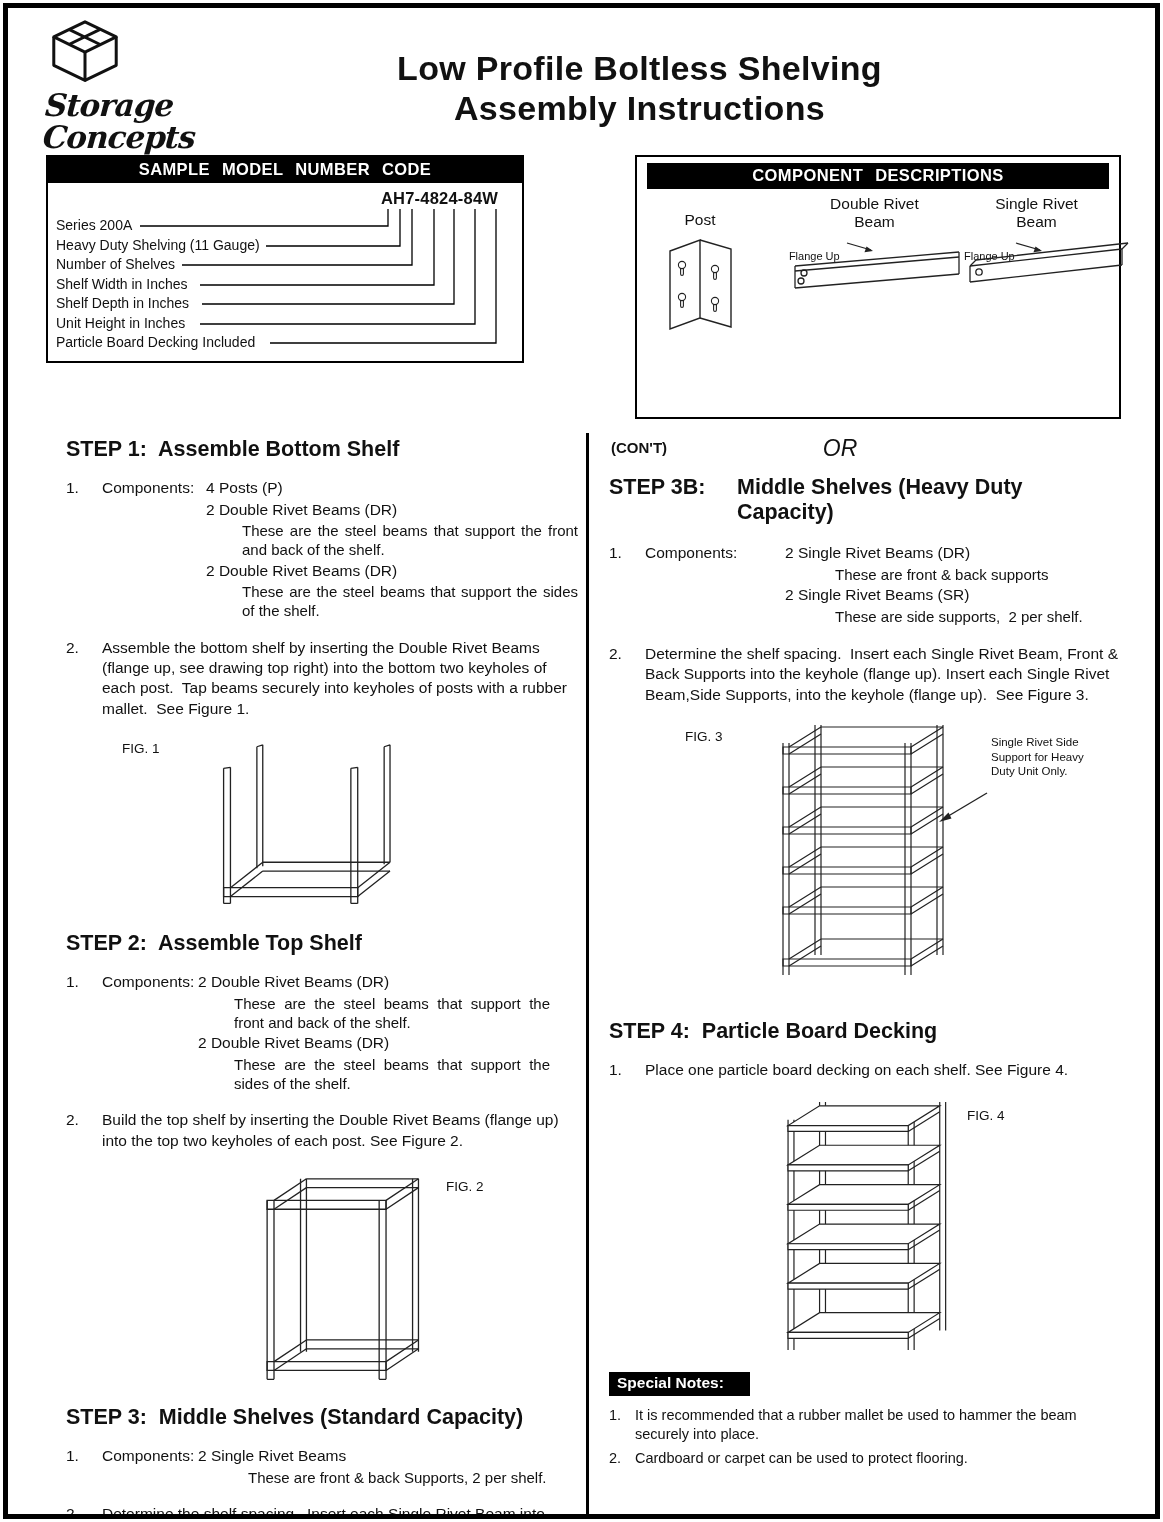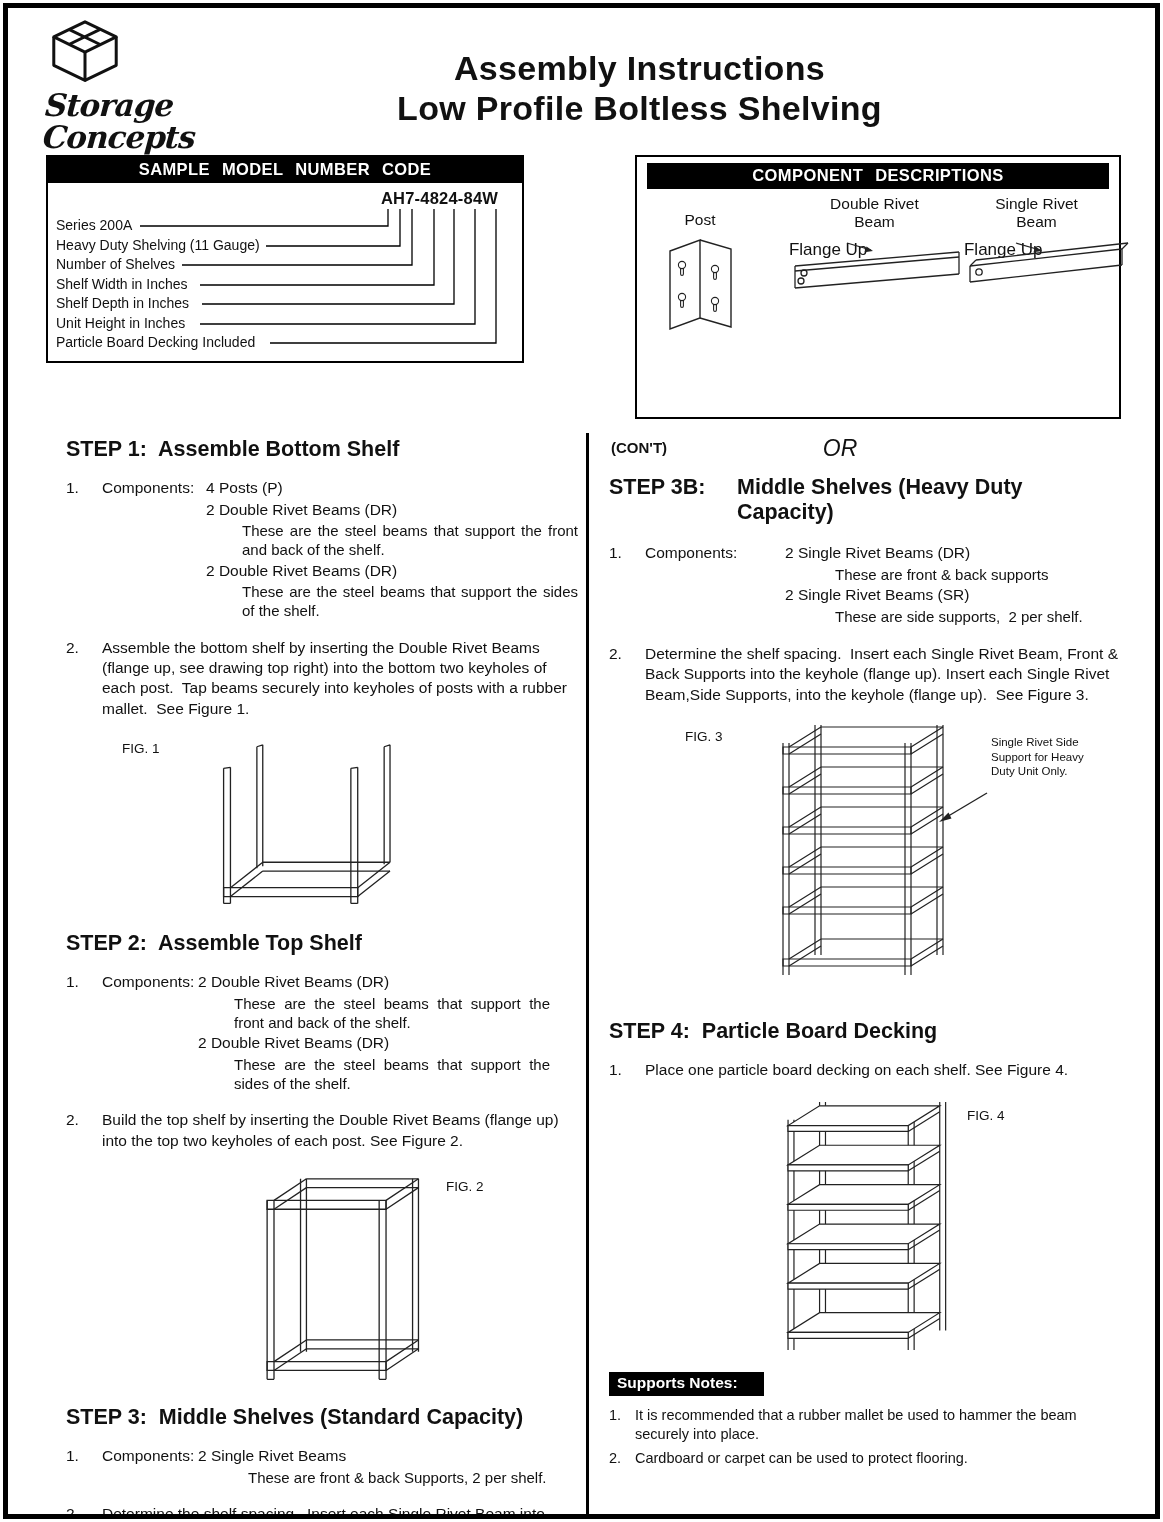--- a/index.html
+++ b/index.html
@@ -28,21 +28,21 @@
   .comp-box .black-bar { margin:0 2px; }
   .comp-row { display:flex; padding-top:6px; }
   .comp-col { display:flex; flex-direction:column; align-items:center; }
   .post-col { width:118px; }
   .beam-col { width:188px;margin-left:32px; }
   .beam-col2 { width:160px; }
   .comp-label { font-size:15.5px; text-align:center; line-height:1.12; }
   .post-col .comp-label { margin-top:16px; }
   .post-svg { margin-top:4px; }
   .beam-area { position:relative; width:100%; height:80px; margin-top:4px; }
-  .flange-label { position:absolute; left:2px; top:6px; font-size:17px; }
+  .flange-label { position:absolute; left:2px; top:16px; font-size:11px; }
   .beam-area svg { position:absolute; left:0; top:0; }
 
   
   .main { flex:1; display:flex; margin-top:14px;padding-left:28px; }
   .col-left { width:572px; padding:4px 8px 0 30px; }
   .divider { width:3px; background:#000; }
   .col-right { flex:1; padding:2px 24px 0 20px; }
 
   .step-title { font-size:21.5px; font-weight:bold; white-space:pre-wrap; margin-bottom:16px; }
   .section { margin-bottom:10px; }
@@ -100,22 +100,22 @@
           <path d="M76 20 V50 L43 66"></path>
           <path d="M26 12 L59 28 M59 12 L26 28"></path>
         </g>
       </svg>
       <div class="logo-text">
         <div>Storage</div>
         <div>Concepts</div>
       </div>
     </div>
     <div class="title">
+      <div>Low Profile Boltless Shelving</div>
       <div>Assembly Instructions</div>
-      <div>Low Profile Boltless Shelving</div>
     </div>
   </div>
 
   <div class="boxes-row">
 
     <div class="box model-box">
       <div class="black-bar">SAMPLE MODEL NUMBER CODE</div>
       <div class="model-body">
         <div class="model-number">AH7-4824-84W</div>
         <svg class="model-lines lineart" width="474" height="177" viewBox="0 0 474 177">
@@ -404,21 +404,21 @@
               <path d="M30 240 L152 240 L184 220 L62 220 Z"></path>
                 <rect x="30" y="240" width="122" height="6"></rect>
                 <path d="M152 246 L184 226" fill="none"></path>
             </g>
           </svg>
           <span class="fig-label">FIG. 4</span>
         </div>
       </div>
 
       <div class="notes-section">
-        <div class="notes-bar">Supports Notes:</div>
+        <div class="notes-bar">Special Notes:</div>
         <div class="note-item">
           <span class="nnum">1.</span>
           <span class="t">It is recommended that a rubber mallet be used to hammer the beam securely into place.</span>
         </div>
         <div class="note-item">
           <span class="nnum">2.</span>
           <span class="t">Cardboard or carpet can be used to protect flooring.</span>
         </div>
       </div>
 

